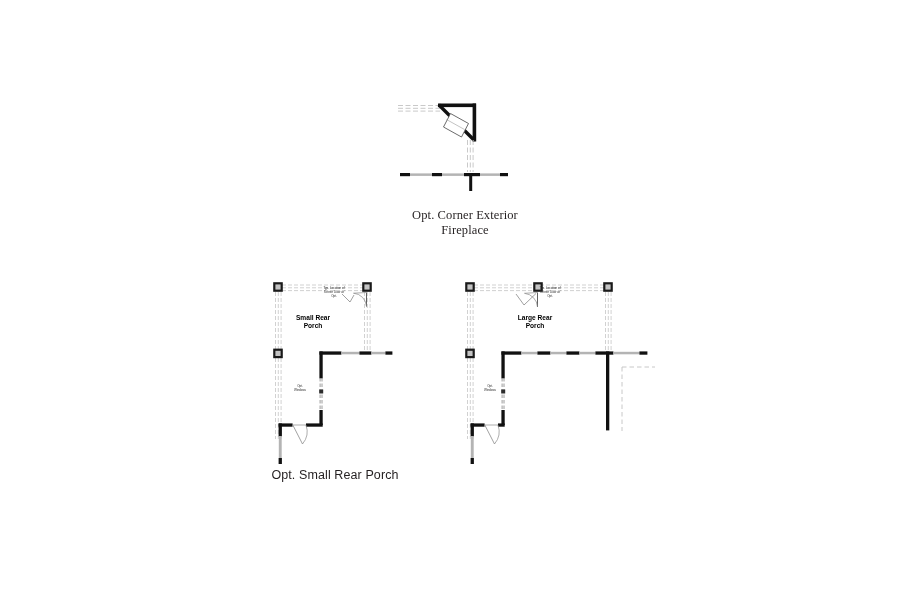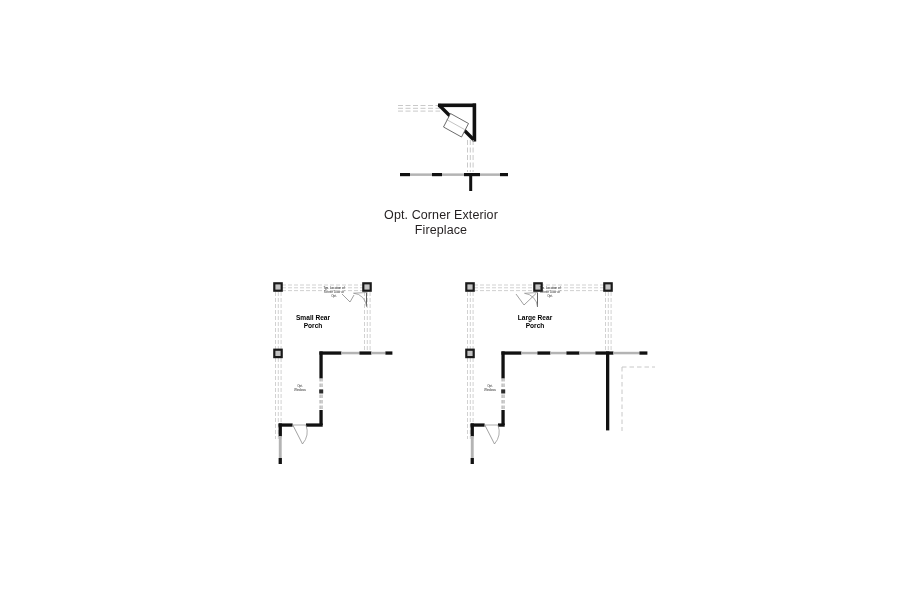--- a/index.html
+++ b/index.html
@@ -95,21 +95,21 @@
         <rect x="94" y="83" width="16" height="3.2" fill="#111111"></rect>
         <rect x="110" y="83.4" width="20" height="2.5" fill="#b4b4b4"></rect>
         <rect x="130" y="83" width="8" height="3.2" fill="#111111"></rect>
       </g>
 
       <g>
         <rect x="99.2" y="83" width="3.0" height="18" fill="#111111"></rect>
       </g>
     </svg>
   </div>
-  <div class="caption" style="left:356px; top:208px; width:170px;">Opt. Corner Exterior
+  <div class="caption" style="left:380px; top:208px; width:170px;font-family:Liberation Serif, serif;">Opt. Corner Exterior
 Fireplace</div>
 
   <div class="plan-block" style="left:258px; top:276px; width:150px; height:190px;">
     <svg width="150" height="190" viewBox="0 0 150 190">
 
       <g>
         <line x1="17.5" y1="10" x2="17.5" y2="163" stroke="#cccccc" stroke-width="0.9" stroke-dasharray="4 2"></line>
         <line x1="20.3" y1="10" x2="20.3" y2="163" stroke="#cccccc" stroke-width="0.9" stroke-dasharray="4 2"></line>
         <line x1="23.1" y1="10" x2="23.1" y2="163" stroke="#cccccc" stroke-width="0.9" stroke-dasharray="4 2"></line>
       </g>
@@ -187,20 +187,21 @@
   <div class="room-label" style="left:273px; top:314px; width:80px;">Small Rear
 Porch</div>
 
   <div class="note-label" style="left:310px; top:287px; width:48px;">Typ. Location of
 Screen Door w/
 Opt.</div>
 
   <div class="note-label" style="left:285px; top:385px; width:30px;">Opt.
 Windows</div>
 
+  <div class="caption" style="left:240px; top:468px; width:190px;">Opt. Small Rear Porch</div>
 
   <div class="plan-block" style="left:450px; top:276px; width:205px; height:190px;">
     <svg width="205" height="190" viewBox="0 0 205 190">
 
       <g>
         <line x1="17.5" y1="10" x2="17.5" y2="163" stroke="#cccccc" stroke-width="0.9" stroke-dasharray="4 2"></line>
         <line x1="20.3" y1="10" x2="20.3" y2="163" stroke="#cccccc" stroke-width="0.9" stroke-dasharray="4 2"></line>
         <line x1="23.1" y1="10" x2="23.1" y2="163" stroke="#cccccc" stroke-width="0.9" stroke-dasharray="4 2"></line>
       </g>
 

